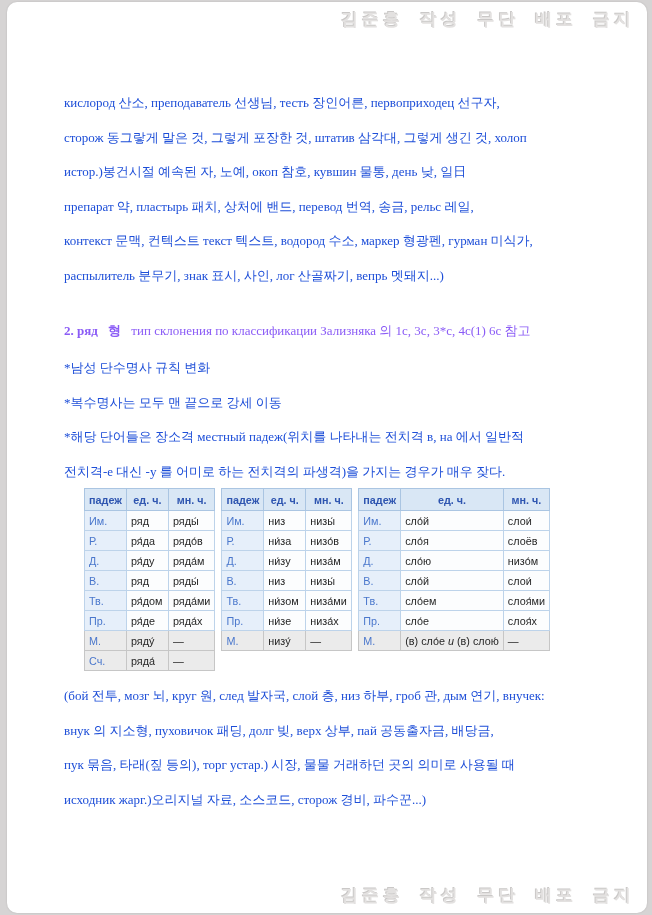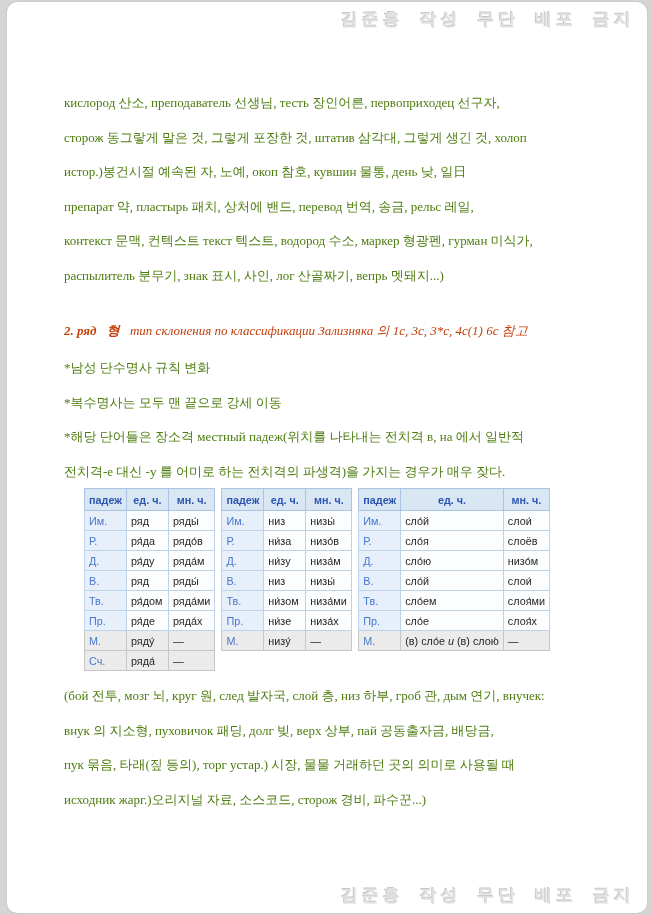--- a/index.html
+++ b/index.html
@@ -19,26 +19,26 @@
     position:absolute;right:12px;
     font-family:"Liberation Sans","DejaVu Sans",sans-serif;
     font-weight:bold;font-size:17px;
     letter-spacing:4px;word-spacing:7px;
     color:#e3e1e0;
     text-shadow:-1px -1px 0 #cac8c7, 1px 1px 0 #ffffff;
     white-space:nowrap;
   }
   .wm-top{top:6px;}
   .wm-bottom{bottom:6px;}
-  .para{position:absolute;color:#4d7c0f;font-size:13px;}
+  .para{position:absolute;color:#1d4ed8;font-size:13px;}
   .para .tline{height:34.6px;line-height:34.6px;white-space:nowrap;}
   .p1{top:84px;left:57px;}
   .heading{
     position:absolute;top:311px;left:57px;
-    height:35px;line-height:35px;font-size:13px;color:#c2410c;white-space:nowrap;font-style:italic;
+    height:35px;line-height:35px;font-size:13px;color:#8b5cf6;white-space:nowrap;
   }
   .heading .b{font-weight:bold;margin-right:7px;}
   .bullets{top:349px;left:57px;}
   .tables{
     position:absolute;top:486px;left:77px;
     display:flex;gap:6px;align-items:flex-start;
   }
   table.decl{
     border-collapse:collapse;
     font-family:"Liberation Sans","DejaVu Sans",sans-serif;

